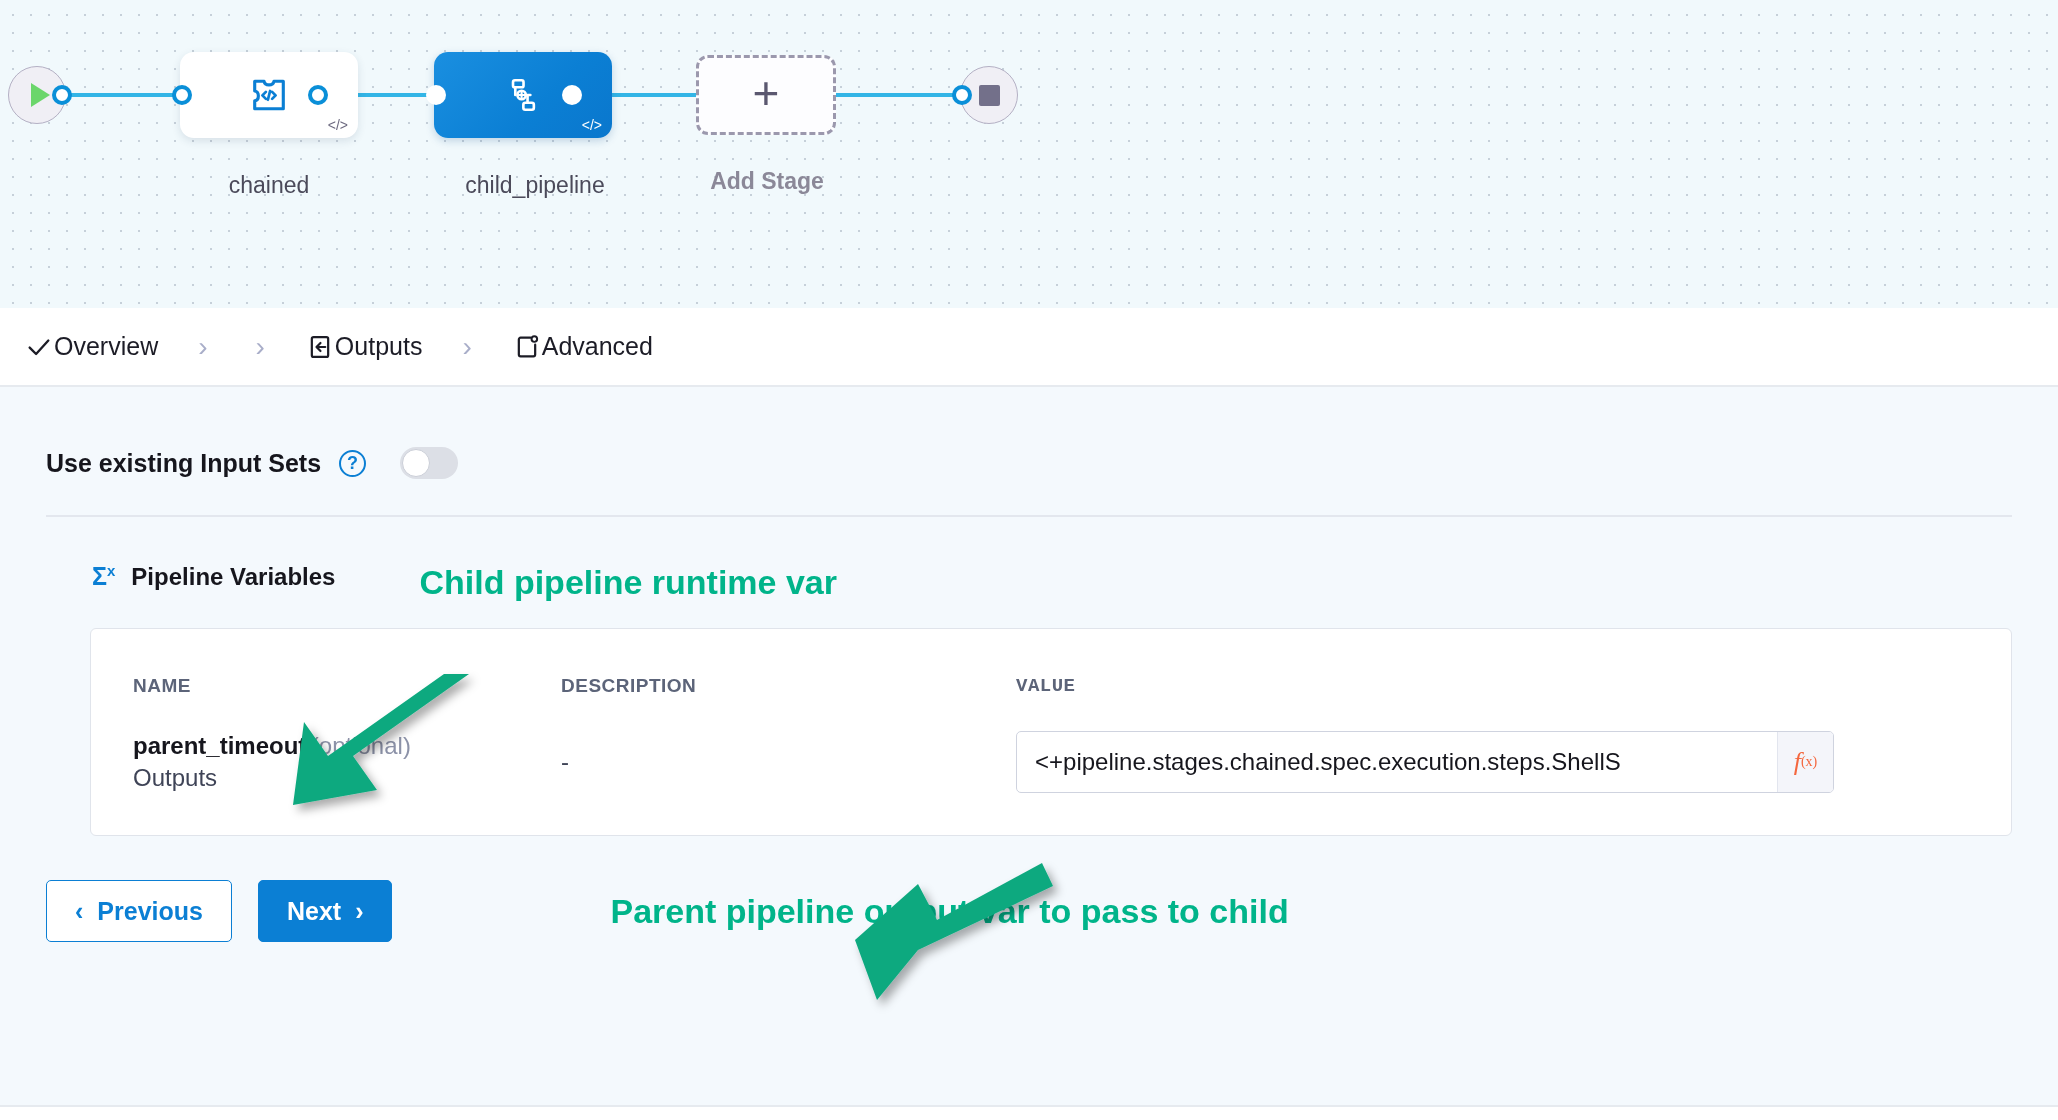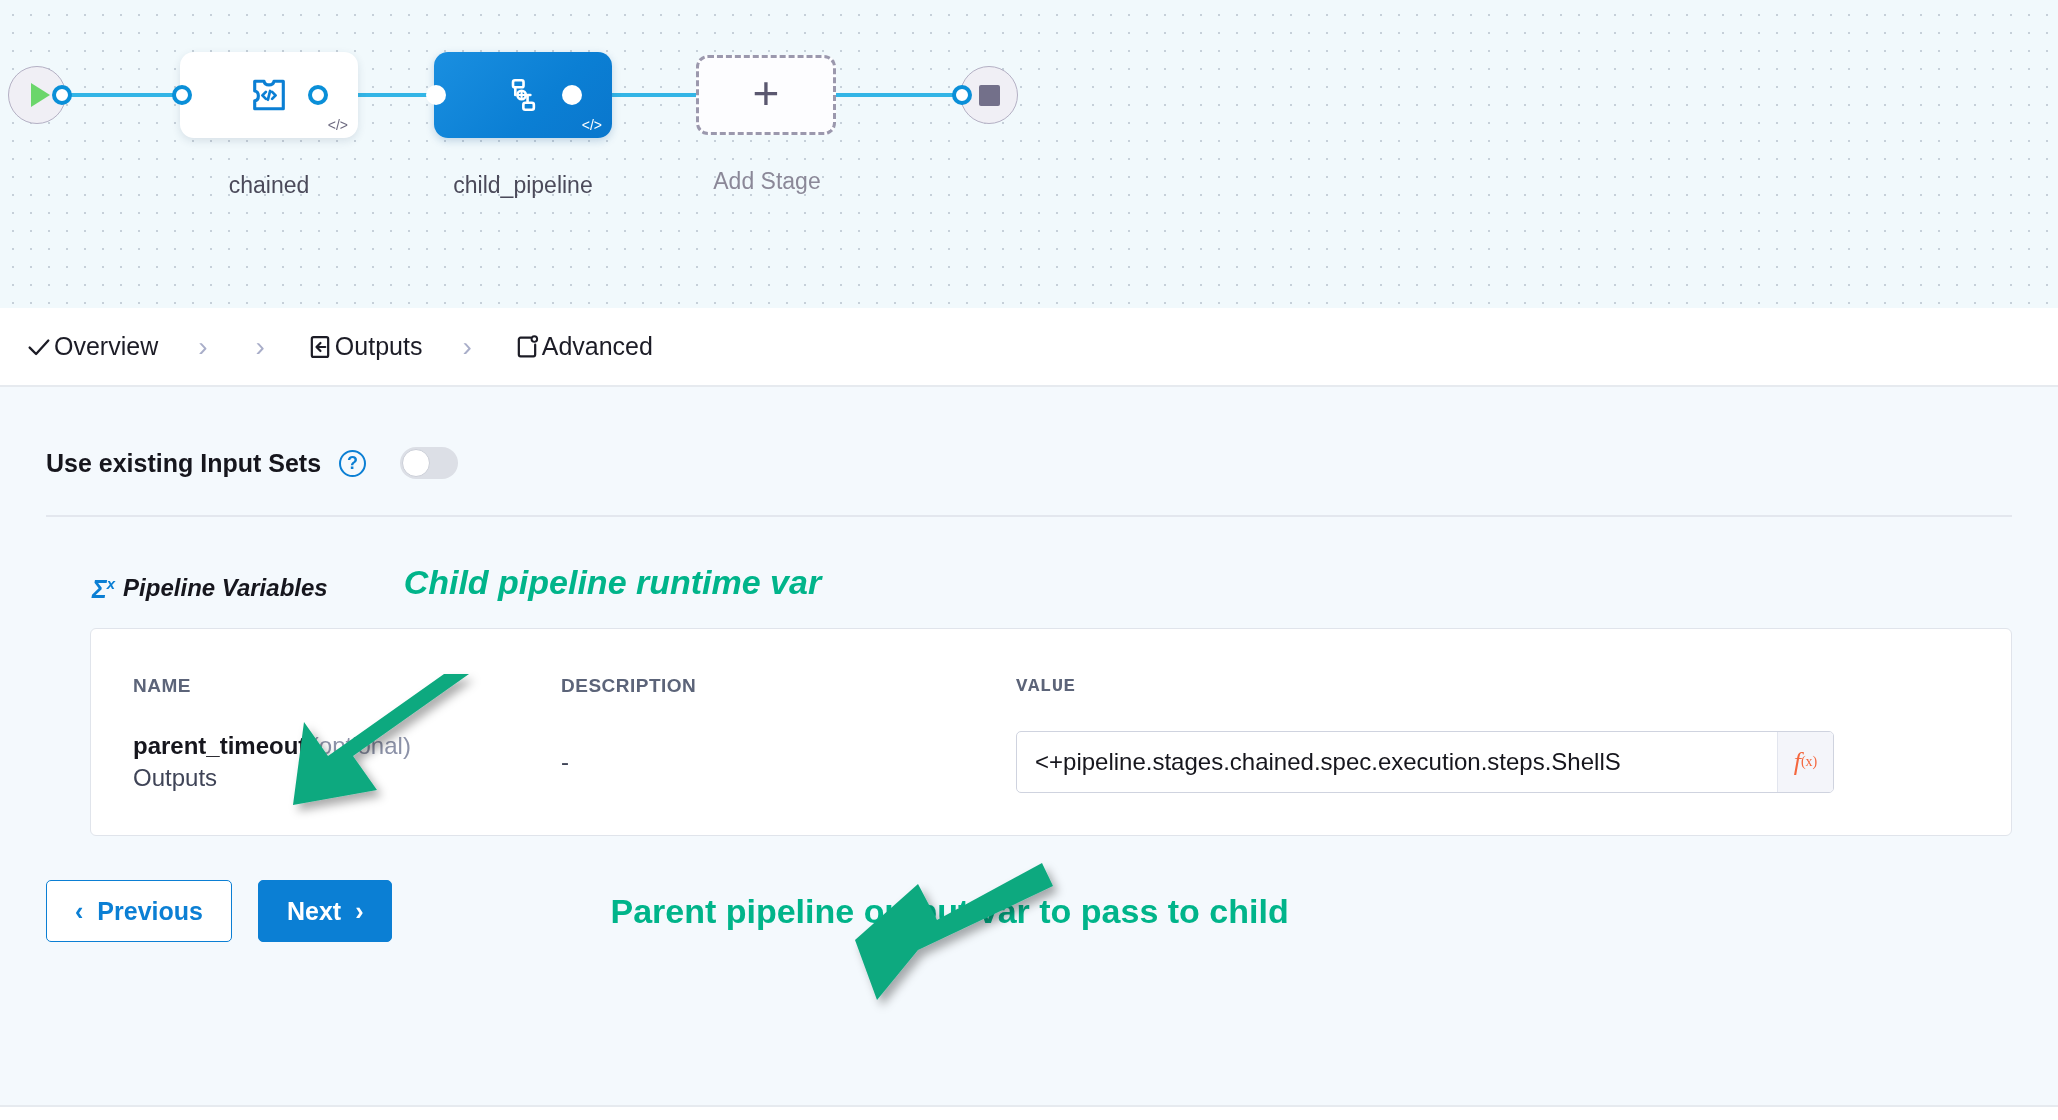--- a/index.html
+++ b/index.html
@@ -127,21 +127,21 @@
   }
 
   .stage-label {
     position: absolute;
     top: 172px;
     text-align: center;
     font-size: 23px;
     color: #4b4a5a;
     white-space: nowrap;
   }
-  .stage-label.muted { color: #8b8898; }
+  .stage-label.muted { color: #8b8898; font-weight: bold; }
 
   
   .tabs-bar {
     position: absolute;
     top: 308px;
     left: 0;
     width: 2058px;
     height: 79px;
     background: #ffffff;
     border-bottom: 2px solid #e6eaef;
@@ -232,24 +232,23 @@
   }
 
   .divider {
     margin: 36px 46px 0 46px;
     height: 2px;
     background: #e3e7ee;
   }
 
   .vars-head {
     display: flex;
-    align-items: flex-end;
+    align-items: flex-start;
     padding: 46px 0 0 92px;
-    gap: 8px;
-    font-style: italic;
+    gap: 16px;
   }
   .sigma-ico {
     font-size: 25px;
     color: #0b7fd4;
     font-weight: bold;
     line-height: 1;
   }
   .sigma-ico sup { font-size: 15px; }
   .vars-title {
     font-size: 24px;
@@ -435,21 +434,21 @@
         <rect x="6.3" y="3.6" width="6" height="4" rx="1.1" stroke="#ffffff" stroke-width="1.5"></rect>
         <rect x="12.2" y="16.4" width="6" height="4" rx="1.1" stroke="#ffffff" stroke-width="1.5"></rect>
         <circle cx="11.2" cy="12" r="2.4" stroke="#ffffff" stroke-width="1.5"></circle>
         <path d="M11.2 10.2v3.6M9.4 12h3.6" stroke="#ffffff" stroke-width="1.2" stroke-linecap="round"></path>
         <path d="M7.6 7.6v4.4M14.6 12v4.4M13.6 12h2.6" stroke="#ffffff" stroke-width="1.5" stroke-linecap="round"></path>
       </svg>
       <span class="corner-code">&lt;/&gt;</span>
     </div>
     <div class="port onblue" style="left:426px;"></div>
     <div class="port onblue" style="left:562px;"></div>
-    <div class="stage-label" style="left:434px; width:178px;">child_pipeline</div>
+    <div class="stage-label" style="left:446px; width:178px;">child_pipeline</div>
 
     <div class="stage dashed" style="left:696px; width:140px; height:80px; top:55px;">
       <span class="plus-glyph">+</span>
     </div>
     <div class="stage-label muted" style="left:682px; width:170px; top:168px;">Add Stage</div>
 
     <div class="port" style="left:952px;"></div>
     <div class="terminal" style="left:960px;">
       <div class="stop-sq"></div>
     </div>

